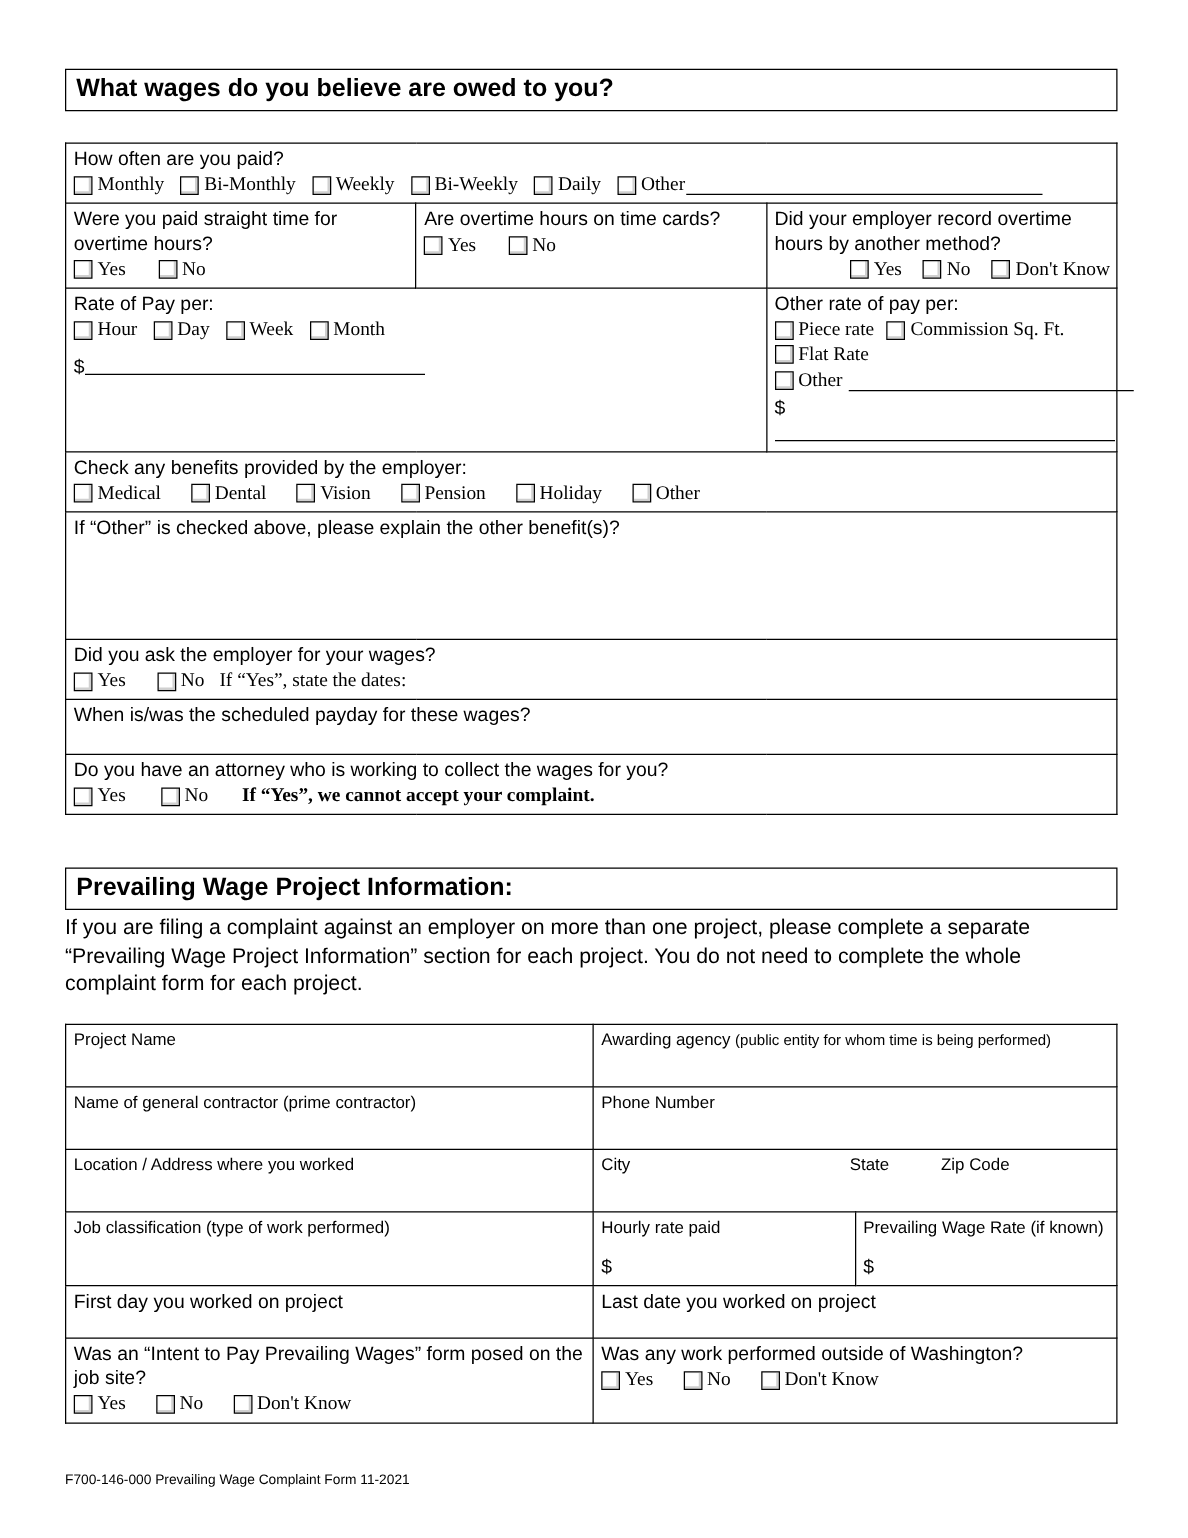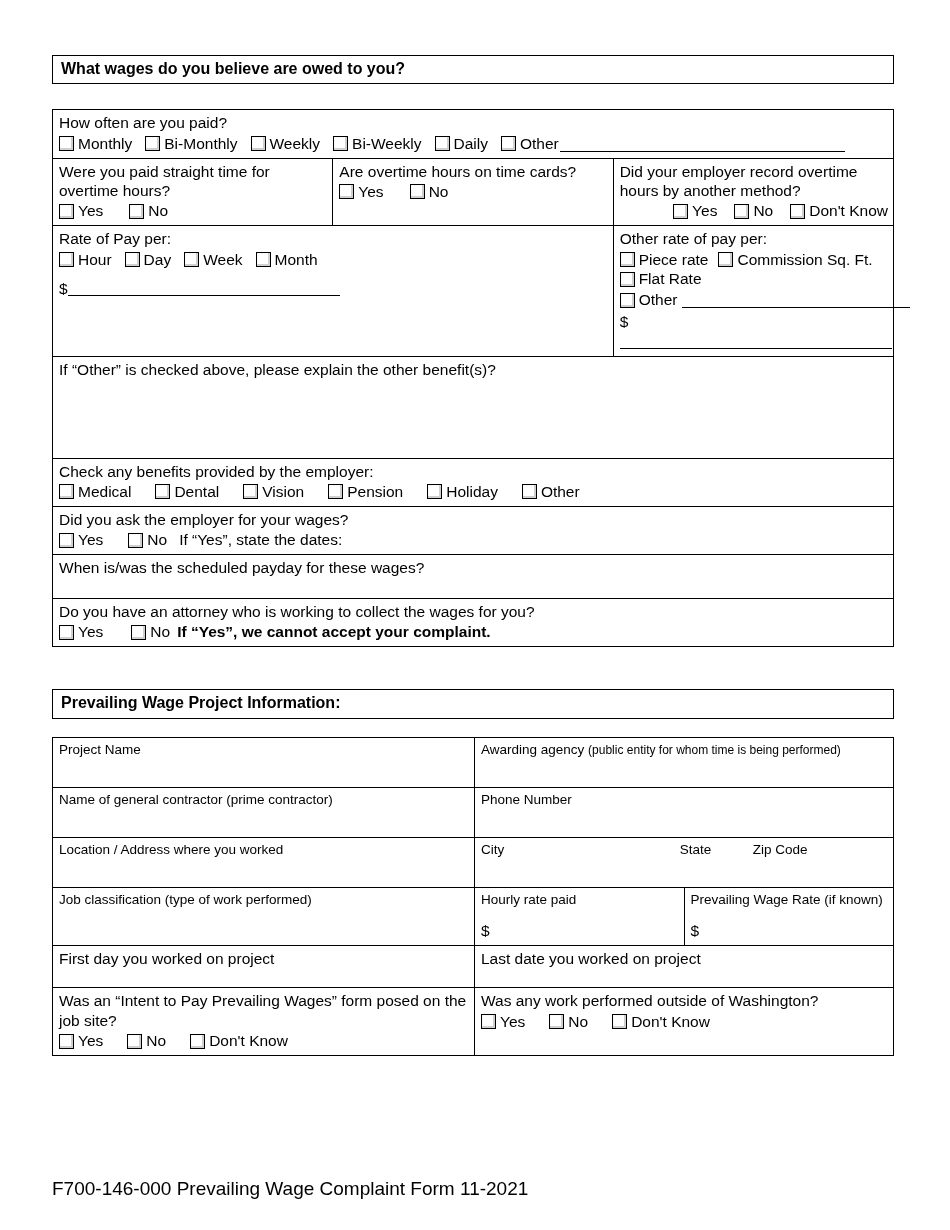--- a/index.html
+++ b/index.html
@@ -16,21 +16,21 @@
   }
   .page {
     position: absolute;
     left: 52px; top: 0; width: 842px; height: 1230px;
   }
 
   
   .section-bar {
     border: 1px solid #000;
     font-weight: bold;
-    font-size: 16px;
+    font-size: 20px;
     padding: 4px 8px 5px 8px;
     line-height: 1.15;
   }
 
   
   .ftable {
     width: 100%;
     border-collapse: collapse;
     table-layout: fixed;
   }
@@ -58,20 +58,21 @@
     display: inline-flex;
     align-items: center;
     white-space: nowrap;
     margin-right: 13px;
   }
   .optrow {
     display: flex;
     flex-wrap: wrap;
     align-items: flex-end;
     margin-top: 1px;
+    font-family: Liberation Serif, serif;
   }
   .optrow.tight .opt { margin-right: 10px; }
 
   .lbl { line-height: 1.25; }
   .nowrap { white-space: nowrap; }
 
   
   .rule {
     display: inline-block;
     border-bottom: 1.3px solid #000;
@@ -86,25 +87,25 @@
     font-size: 17px;
     line-height: 1.33;
     margin-top: 3px;
     margin-bottom: 2px;
   }
 
   .footer {
     position: absolute;
     left: 52px;
     top: 1178px;
-    font-size: 19px;
+    font-size: 11px;
   }
 
   .hint { font-size: 12px; }
-  .bold { font-weight: bold; }
+  .bold { font-weight: bold; margin-left: 20px; }
 </style>
 </head>
 <body>
 
 <div class="page">
 
   <div class="spacer-lg" style="height:55px"></div>
 
   <div class="section-bar">What wages do you believe are owed to you?</div>
 
@@ -240,59 +241,59 @@
             <span class="rule" style="width:228px;margin-left:5px"></span>
           </span>
         </div>
         <div style="margin-top:2px">
           <span class="dollar">$</span><span class="rule" style="width:272px"></span>
         </div>
       </td>
     </tr>
 
     <tr>
+      <td colspan="3">
+        <div class="lbl">Check any benefits provided by the employer:</div>
+        <div class="optrow">
+          <span class="opt" style="margin-right:24px">
+            <span class="cb"></span>
+            <span>Medical</span>
+          </span>
+          <span class="opt" style="margin-right:24px">
+            <span class="cb"></span>
+            <span>Dental</span>
+          </span>
+          <span class="opt" style="margin-right:24px">
+            <span class="cb"></span>
+            <span>Vision</span>
+          </span>
+          <span class="opt" style="margin-right:24px">
+            <span class="cb"></span>
+            <span>Pension</span>
+          </span>
+          <span class="opt" style="margin-right:24px">
+            <span class="cb"></span>
+            <span>Holiday</span>
+          </span>
+          <span class="opt" style="margin-right:0">
+            <span class="cb"></span>
+            <span>Other</span>
+          </span>
+        </div>
+      </td>
+    </tr>
+
+    <tr>
       <td colspan="3" style="height:102px">
         <div class="lbl">If “Other” is checked above, please explain the other benefit(s)?</div>
       </td>
     </tr>
 
     <tr>
       <td colspan="3">
-        <div class="lbl">Check any benefits provided by the employer:</div>
-        <div class="optrow">
-          <span class="opt" style="margin-right:24px">
-            <span class="cb"></span>
-            <span>Medical</span>
-          </span>
-          <span class="opt" style="margin-right:24px">
-            <span class="cb"></span>
-            <span>Dental</span>
-          </span>
-          <span class="opt" style="margin-right:24px">
-            <span class="cb"></span>
-            <span>Vision</span>
-          </span>
-          <span class="opt" style="margin-right:24px">
-            <span class="cb"></span>
-            <span>Pension</span>
-          </span>
-          <span class="opt" style="margin-right:24px">
-            <span class="cb"></span>
-            <span>Holiday</span>
-          </span>
-          <span class="opt" style="margin-right:0">
-            <span class="cb"></span>
-            <span>Other</span>
-          </span>
-        </div>
-      </td>
-    </tr>
-
-    <tr>
-      <td colspan="3">
         <div class="lbl">Did you ask the employer for your wages?</div>
         <div class="optrow">
           <span class="opt" style="margin-right:25px">
             <span class="cb"></span>
             <span>Yes</span>
           </span>
           <span class="opt" style="margin-right:12px">
             <span class="cb"></span>
             <span>No</span>
           </span>
@@ -325,20 +326,21 @@
       </td>
     </tr>
 
   </tbody>
     </table>
 
   <div style="height:42px"></div>
 
   <div class="section-bar">Prevailing Wage Project Information:</div>
 
+  <div class="intro">If you are filing a complaint against an employer on more than one project, please complete a separate “Prevailing Wage Project Information” section for each project.  You do not need to complete the whole complaint form for each project.</div>
 
   <div style="height:18px"></div>
 
   <table class="ftable thin">
 
     <tbody>
         <tr>
       <td colspan="2" style="width:422px;height:50px">
         <span>Project Name</span>
       </td>

